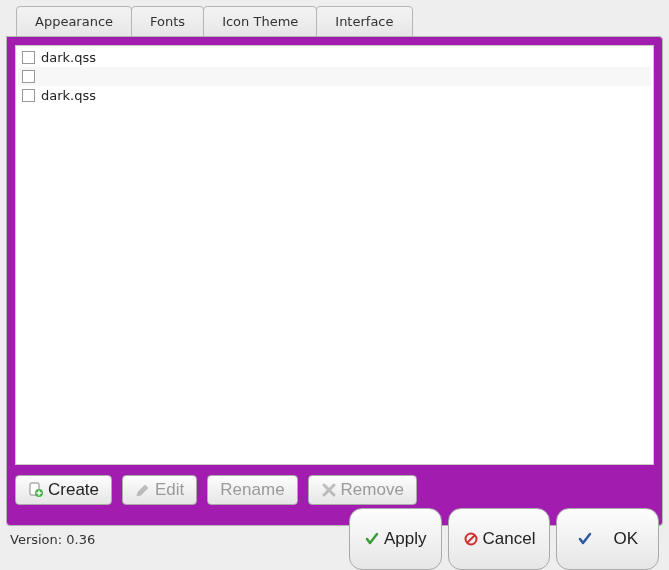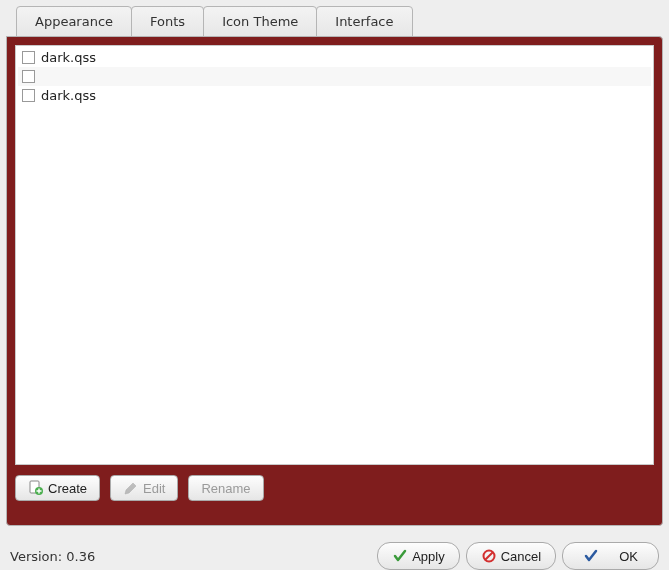--- a/index.html
+++ b/index.html
@@ -28,21 +28,21 @@
   color: #333;
 }
 .tab.active {
   background: #ffffff;
   border-bottom: 1px solid #ffffff;
   position: relative;
   z-index: 2;
 }
 .content {
   margin: 0 6px;
-  background: #7f1d1d;
+  background: #a21caf;
   border: 1px solid #b5b5b5;
   border-radius: 0 4px 4px 4px;
   padding: 8px;
   height: 490px;
   position: relative;
   top: -1px;
 }
 .list-box {
   border: 1px solid #c9c9c9;
   height: 420px;
@@ -73,40 +73,40 @@
 }
 .btn {
   display: inline-flex;
   align-items: center;
   gap: 4px;
   padding: 4px 12px;
   background: linear-gradient(#fdfdfd, #e6e6e6);
   border: 1px solid #aaa;
   border-radius: 4px;
   cursor: pointer;
-  font-size: 13px;
+  font-size: 17px;
   color: #222;
 }
 .btn:disabled, .btn.disabled {
   color: #9a9a9a;
   cursor: default;
 }
 .btn.disabled .icon svg { opacity: 0.5; }
 .footer {
   position: absolute;
   bottom: 0;
   left: 10px;
   right: 10px;
   display: flex;
   align-items: center;
 }
 .footer-version { flex: 1; color: #333; }
 .footer-buttons { display: flex; gap: 6px; }
 .footer .btn { padding: 5px 14px; border-radius: 13px; }
-.btn.ok { padding: 5px 20px; gap: 20px; }
+.btn.ok { padding: 20px 20px; gap: 20px; }
 .icon { display: inline-flex; width: 16px; height: 16px; align-items: center; justify-content: center; }
 </style>
 </head>
 <body>
 
 <div class="tabs">
   <div class="tab">Appearance</div>
   <div class="tab">Fonts</div>
   <div class="tab">Icon Theme</div>
   <div class="tab">Interface</div>
@@ -142,20 +142,28 @@
       <span class="icon">
         <svg width="16" height="16" viewBox="0 0 16 16">
           <path d="M2 14l1-4 7-7 3 3-7 7-4 1z" fill="#888" stroke="#666" stroke-width="0.5"></path>
         </svg>
       </span>
       <span>Edit</span>
     </button>
     <button class="btn disabled">
       <span>Rename</span>
     </button>
+    <button class="btn disabled">
+      <span class="icon">
+        <svg width="16" height="16" viewBox="0 0 16 16">
+          <path d="M3 3l10 10M13 3L3 13" stroke="#888" stroke-width="3" stroke-linecap="round"></path>
+        </svg>
+      </span>
+      <span>Remove</span>
+    </button>
   </div>
 </div>
 
 <div class="footer">
   <div class="footer-version">Version: 0.36</div>
   <div class="footer-buttons">
     <button class="btn">
       <span class="icon">
         <svg width="14" height="14" viewBox="0 0 14 14">
           <path d="M2 7l3 4 7-9" fill="none" stroke="#3a9a3a" stroke-width="2.5" stroke-linecap="round" stroke-linejoin="round"></path>

